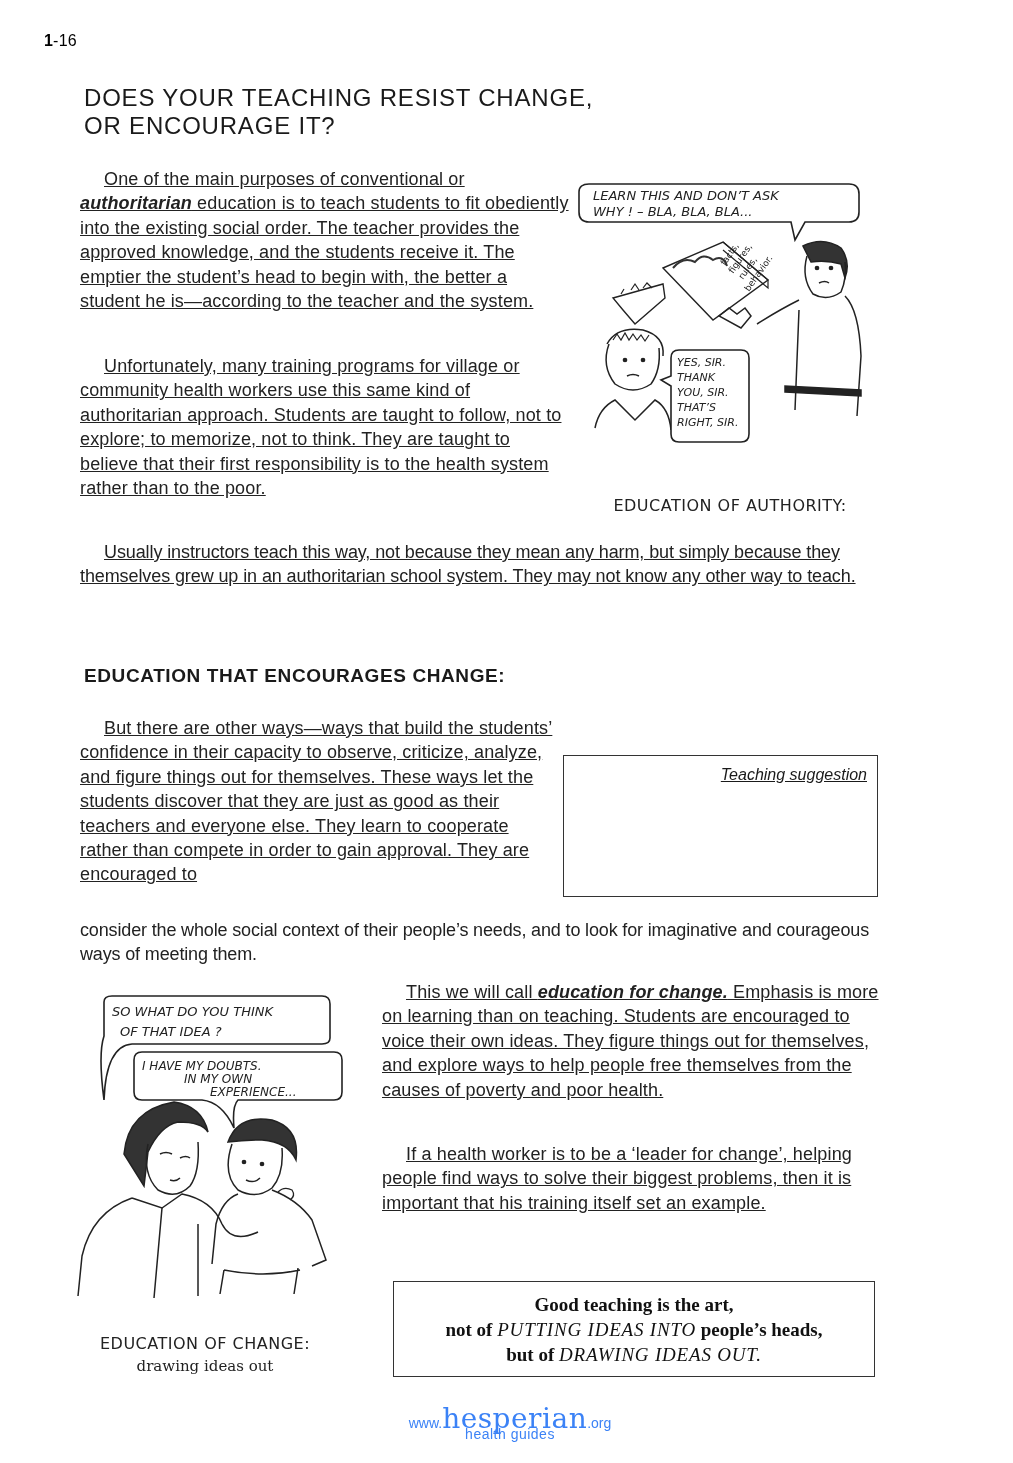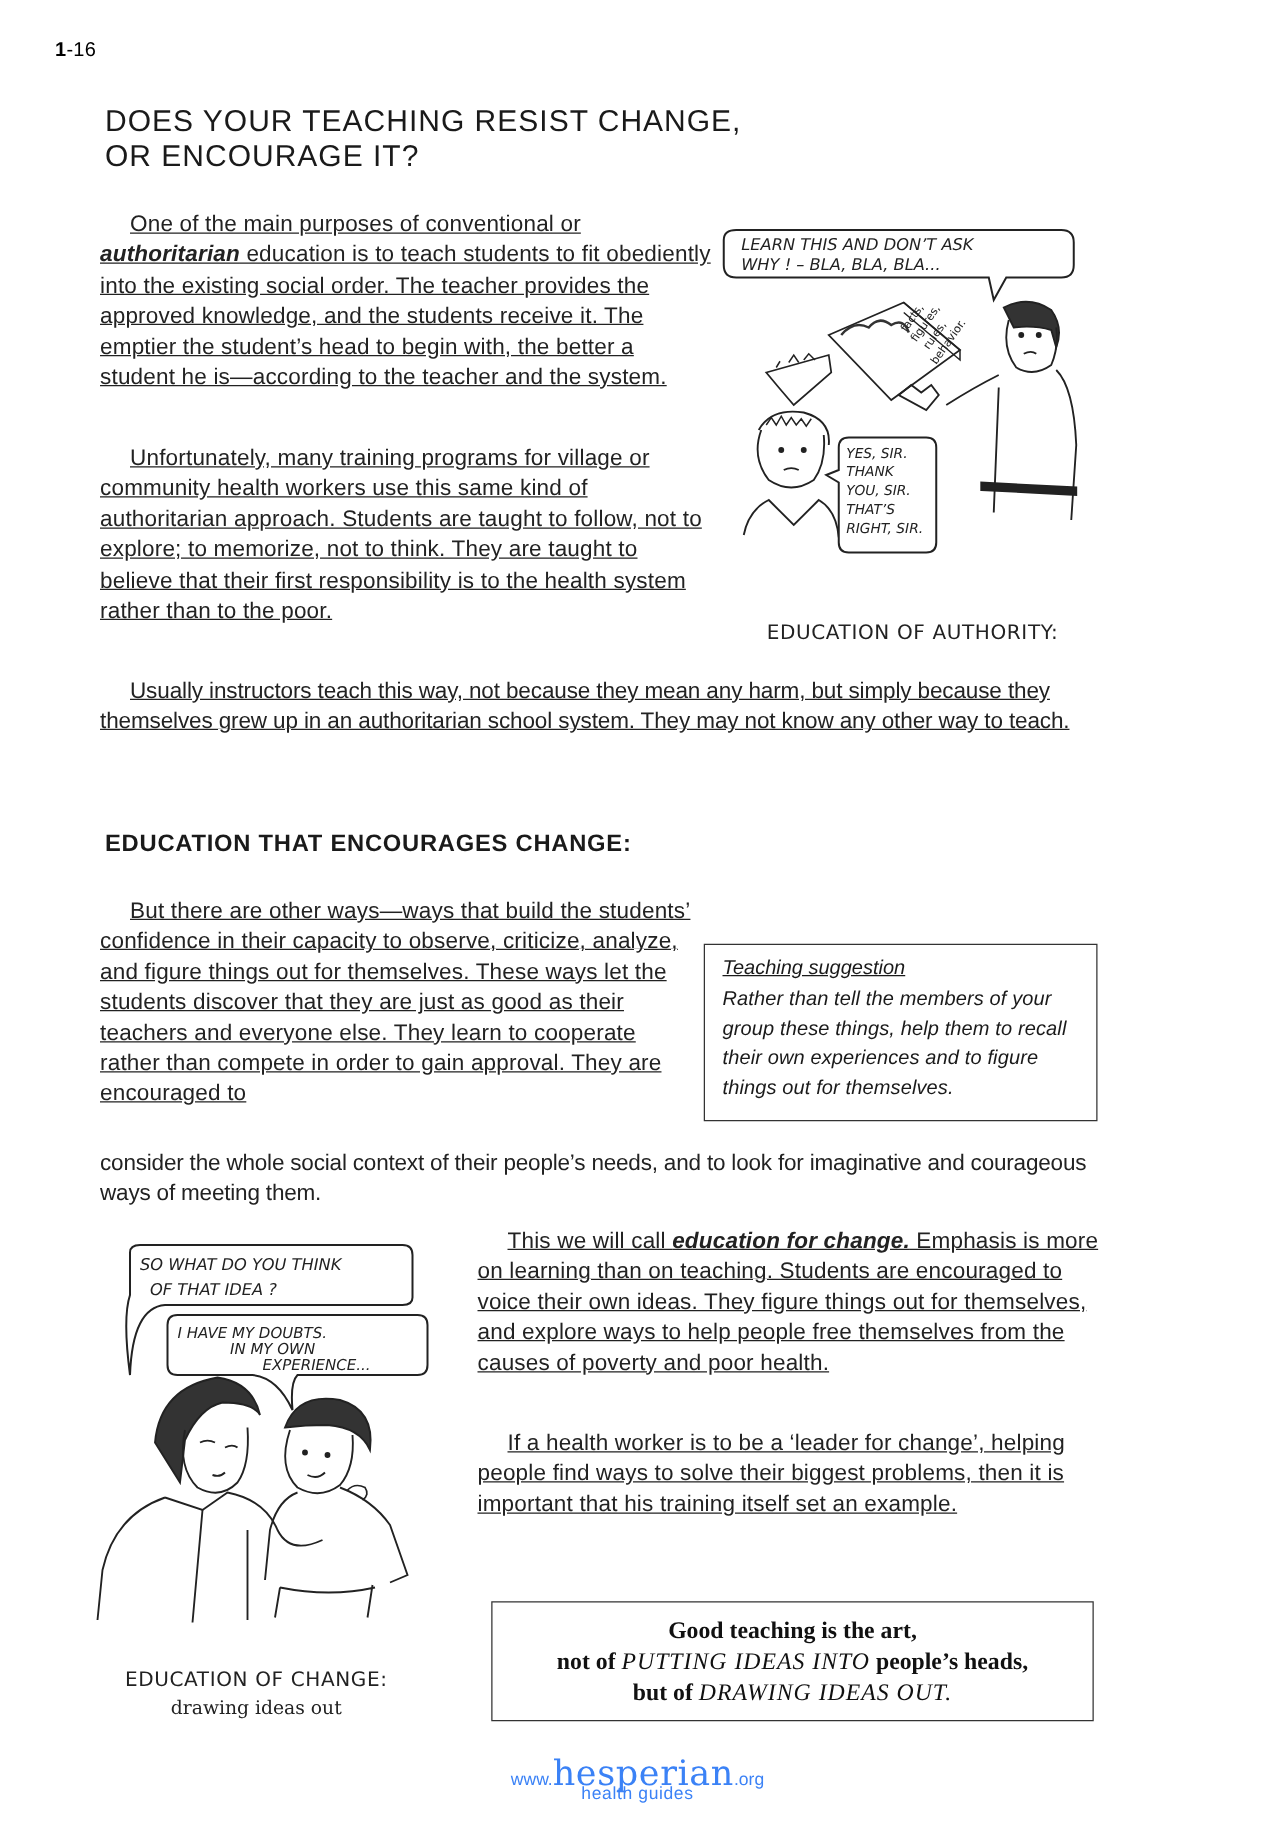--- a/index.html
+++ b/index.html
@@ -20,21 +20,21 @@
   .p1 { left: 80px; top: 167px; width: 490px; }
   .p2 { left: 80px; top: 354px; width: 490px; }
   .p3 { left: 80px; top: 540px; width: 800px; letter-spacing: -0.1px; }
   .section-heading { left: 84px; top: 665px; font-size: 19px; letter-spacing: 0.6px; color: #1a1a1a; }
   .p4 { left: 80px; top: 716px; width: 480px; }
   .p4b { left: 80px; top: 918px; width: 800px; letter-spacing: -0.15px; }
   .p5 { left: 382px; top: 980px; width: 500px; }
   .p6 { left: 382px; top: 1142px; width: 500px; }
 
   .suggestion-box { left: 563px; top: 755px; width: 315px; height: 142px; border: 1.5px solid #333; padding: 8px 10px 0 14px; }
-  .suggestion-box .sb-title { text-align: left; font-style: italic; text-decoration: underline; font-size: 16px; line-height: 22px; margin-bottom: 2px; }
+  .suggestion-box .sb-title { text-align: right; font-style: italic; text-decoration: underline; font-size: 16px; line-height: 22px; margin-bottom: 17px; }
   .suggestion-box .sb-text { font-style: italic; font-size: 16px; line-height: 23.5px; letter-spacing: 0.1px; }
 
   .quote-box { left: 393px; top: 1281px; width: 482px; height: 96px; border: 1.5px solid #333; text-align: center; padding-top: 10px; font-family: Liberation Serif, serif; }
   .quote-box .q-line { font-size: 19px; line-height: 25px; font-weight: bold; color: #111; }
   .quote-box .q-line i { font-weight: normal; font-style: italic; letter-spacing: 0.8px; }
 
   .caption { text-align: center; font-family: "DejaVu Sans", sans-serif; color: #222; }
   .caption .cap-title { font-size: 16px; letter-spacing: 0.5px; line-height: 22px; }
   .caption .cap-sub { font-family: "DejaVu Serif", serif; font-size: 15px; line-height: 22px; }
   .caption-authority { left: 560px; top: 466px; width: 340px; margin-top: 29px; }
@@ -135,21 +135,20 @@
 
 <div class="abs body-text p4">
   <p>But there are other ways—ways that build the students’ confidence in their capacity to observe, criticize, analyze, and figure things out for themselves. These ways let the students discover that they are just as good as their teachers and everyone else. They learn to cooperate rather than compete in order to gain approval. They are encouraged to</p>
 </div>
 <div class="abs body-text p4b">
   <div>consider the whole social context of their people’s needs, and to look for imaginative and courageous ways of meeting them.</div>
 </div>
 
 <div class="abs suggestion-box">
   <div class="sb-title">Teaching suggestion</div>
-  <div class="sb-text">Rather than tell the members of your group these things, help them to recall their own experiences and to figure things out for themselves.</div>
 </div>
 
 <svg class="abs illustration ill-change" viewBox="0 0 280 305" xmlns="http://www.w3.org/2000/svg">
 
   <g>
     <path d="M32,8 Q32,2 40,2 L250,2 Q258,2 258,10 L258,44 Q258,50 250,50 L60,50 Q34,52 32,106 Q26,60 32,42 Z" fill="#fff" stroke="#222" stroke-width="1.6"></path>
     <text class="bubble-text" x="40" y="22" font-size="13">SO WHAT DO YOU THINK</text>
     <text class="bubble-text" x="48" y="42" font-size="13">OF  THAT  IDEA ?</text>
   </g>
 

